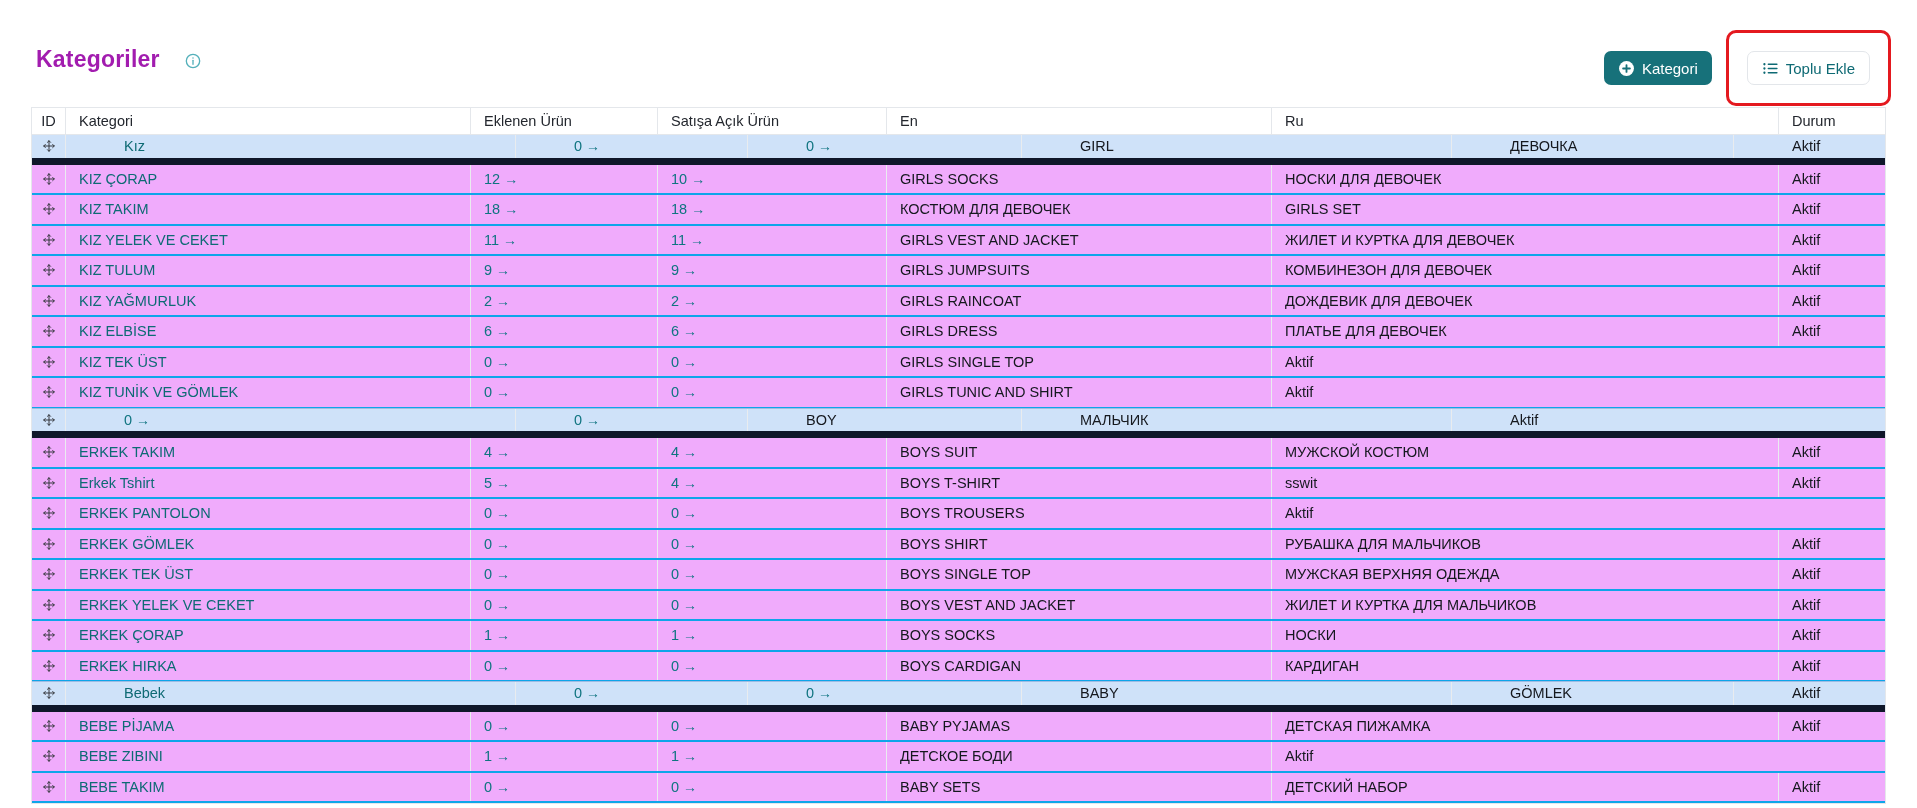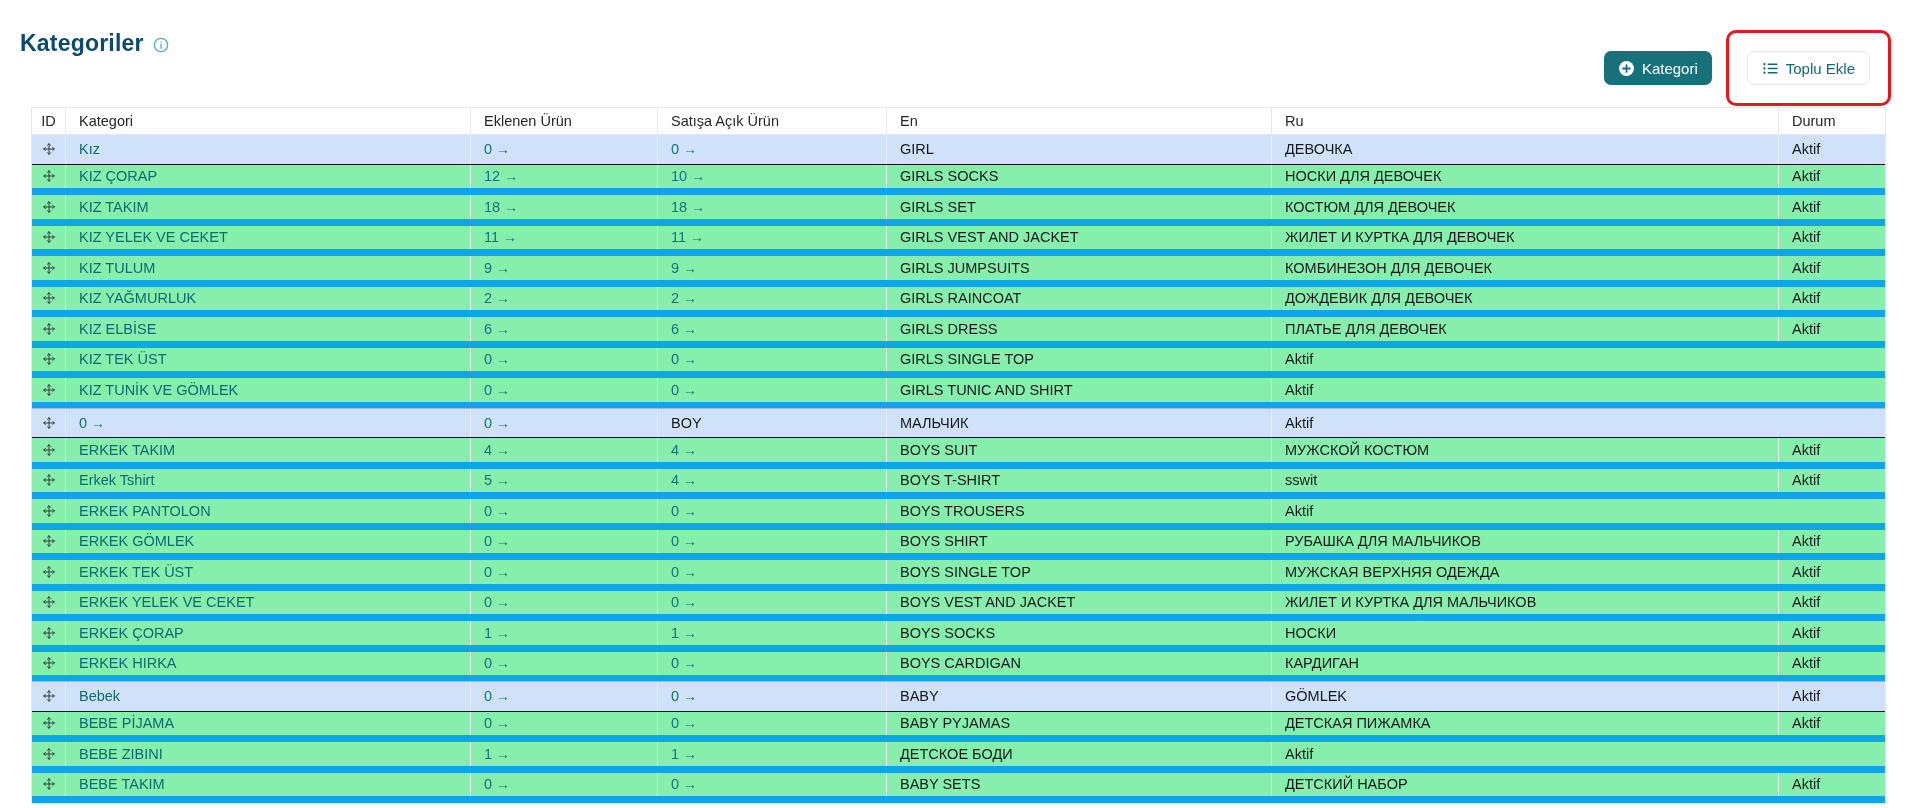--- a/index.html
+++ b/index.html
@@ -8,21 +8,21 @@
     font-family:"Liberation Sans","DejaVu Sans",sans-serif;
     color:#1a1e25;
   }
   
   .topbar{
     box-sizing:border-box;height:107px;
     display:flex;justify-content:space-between;align-items:flex-start;
     padding:30px 26px 0 20px;
   }
   .title-wrap{display:flex;align-items:center;gap:9px;}
-  .page-title{margin:0;font-size:23px;font-weight:700;color:#0c4a6e;letter-spacing:.2px;}
+  .page-title{margin:16px;font-size:23px;font-weight:700;color:#a21caf;letter-spacing:.2px;}
   .info-ico{display:inline-flex;margin-top:3px;}
   .actions{display:flex;align-items:center;gap:14px;}
   .btn{
     box-sizing:border-box;height:34px;display:inline-flex;align-items:center;gap:7px;
     border-radius:7px;font-size:15px;padding:0 14px;cursor:pointer;border:none;
     font-family:inherit;
   }
   .btn-primary{background:var(--accent-teal);color:#ffffff;font-weight:500;}
   .btn-secondary{background:#ffffff;color:var(--link-teal);font-weight:500;border:1px solid #e3e6ea;}
   .annotation-box{
@@ -35,24 +35,24 @@
   }
   .thead,.trow{
     display:grid;
     grid-template-columns:34px 405px 187px 229px 385px 1fr 106px;
   }
   .thead{height:27px;}
   .thead .cell{
     font-size:14.5px;font-weight:500;color:#23272e;
     border-bottom:1px solid #e4e7eb;
   }
-  .trow{height:30.5px;box-sizing:border-box;border-bottom:7px solid #0ea5e9;background:#86efac;}
+  .trow{height:30.5px;box-sizing:border-box;border-bottom:2px solid #0ea5e9;background:#f0abfc;}
   .trow.hl{
     background:var(--row-highlight);
-    border-bottom:1px solid #0f172a;border-top:1px solid #9fbce4;margin-top:-1px;
+    border-bottom:7px solid #0f172a;border-top:1px solid #9fbce4;margin-top:-1px;gap:45px;
   }
   .cell{
     box-sizing:border-box;display:flex;align-items:center;
     padding:0 8px 0 13px;border-right:1px solid #e9ecef;
     font-size:14.5px;white-space:nowrap;overflow:hidden;color:#15181e;
   }
   .thead .cell{border-right:1px solid #e4e7eb;}
   .cell:last-child{border-right:none;}
   .c-id{justify-content:center;padding:0;}
   .catlink{color:var(--link-teal);text-decoration:none;cursor:pointer;}
@@ -158,22 +158,22 @@
         </div>
         <div class="cell">
           <a class="catlink">KIZ TAKIM</a>
         </div>
         <div class="cell">
           <a class="numlink">18 <span class="arr">→</span></a>
         </div>
         <div class="cell">
           <a class="numlink">18 <span class="arr">→</span></a>
         </div>
+        <div class="cell">КОСТЮМ ДЛЯ ДЕВОЧЕК</div>
         <div class="cell">GIRLS SET</div>
-        <div class="cell">КОСТЮМ ДЛЯ ДЕВОЧЕК</div>
         <div class="cell">Aktif</div>
       </div>
       <div class="trow">
         <div class="cell c-id">
           <svg width="14" height="14" viewBox="0 0 24 24" fill="none" stroke="#35383d" stroke-width="1.7" stroke-linecap="round" stroke-linejoin="round">
             <path d="M12 3v18M3 12h18"></path>
             <path d="M9.3 5.7 12 3l2.7 2.7M9.3 18.3 12 21l2.7-2.7M5.7 9.3 3 12l2.7 2.7M18.3 9.3 21 12l-2.7 2.7"></path>
           </svg>
         </div>
         <div class="cell">

